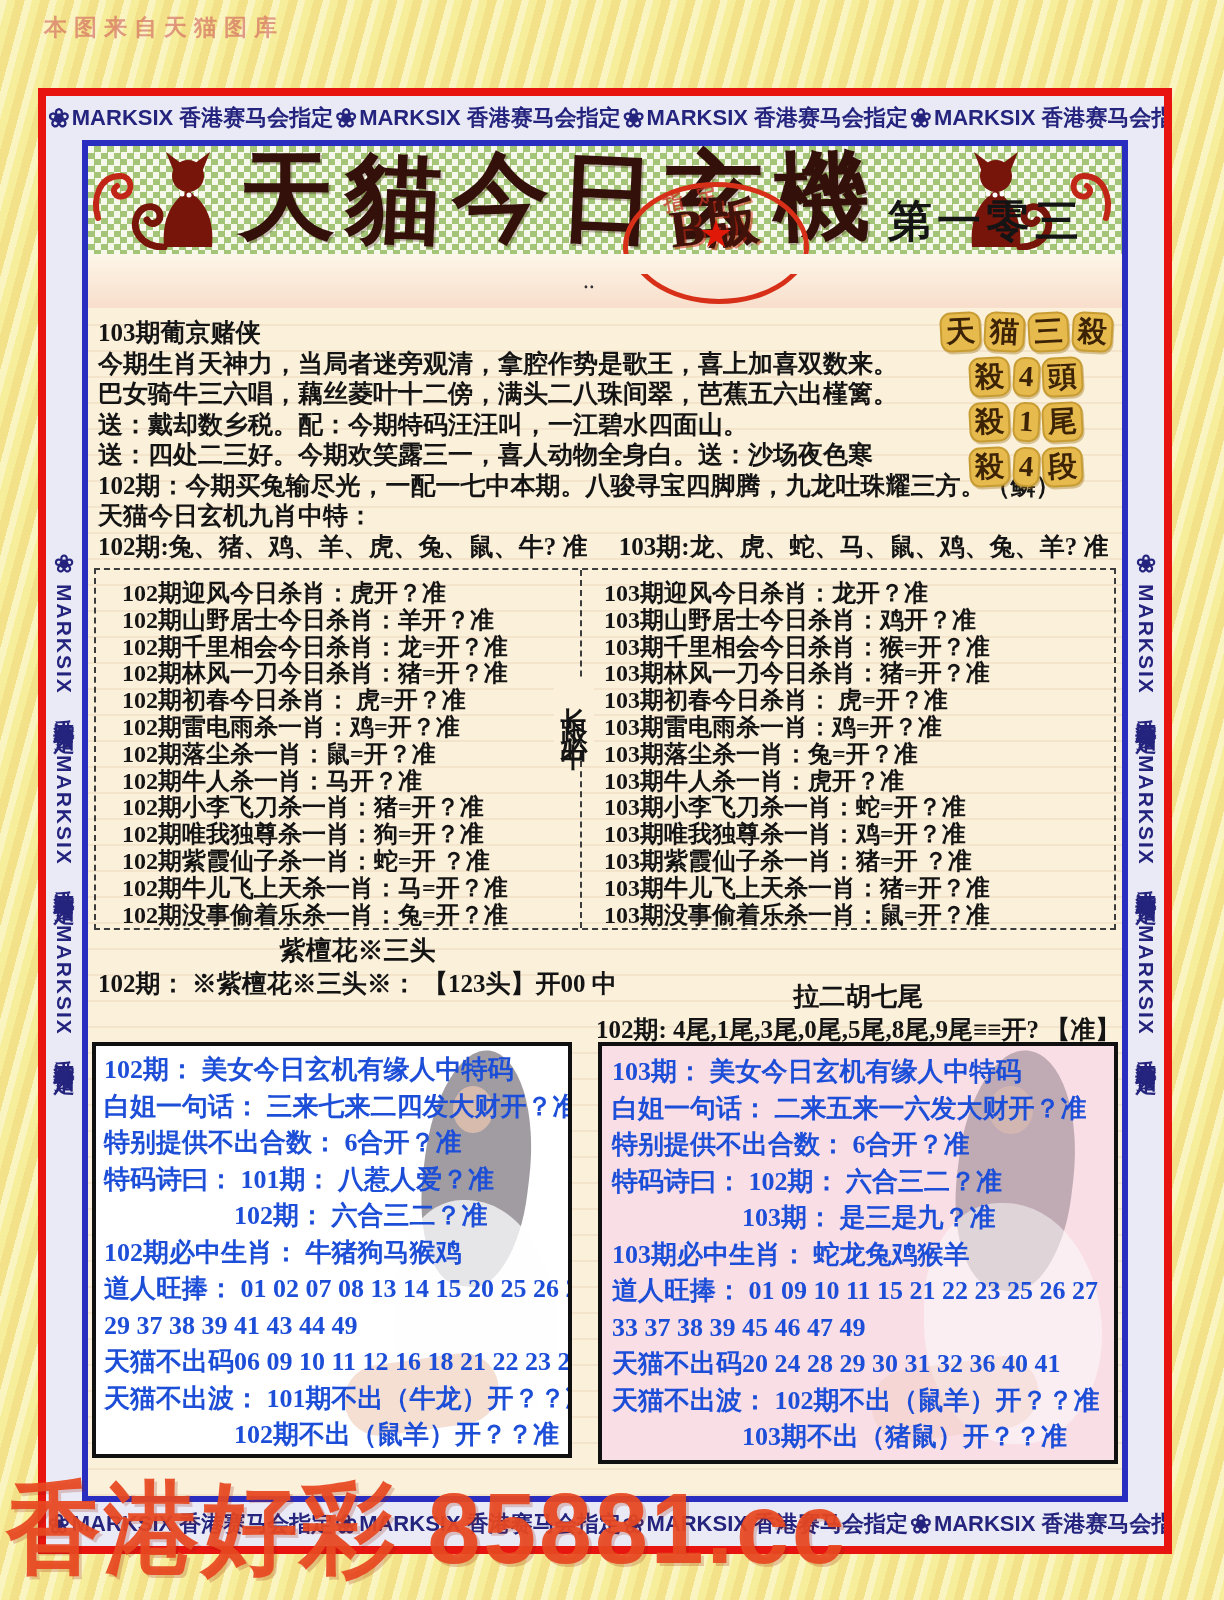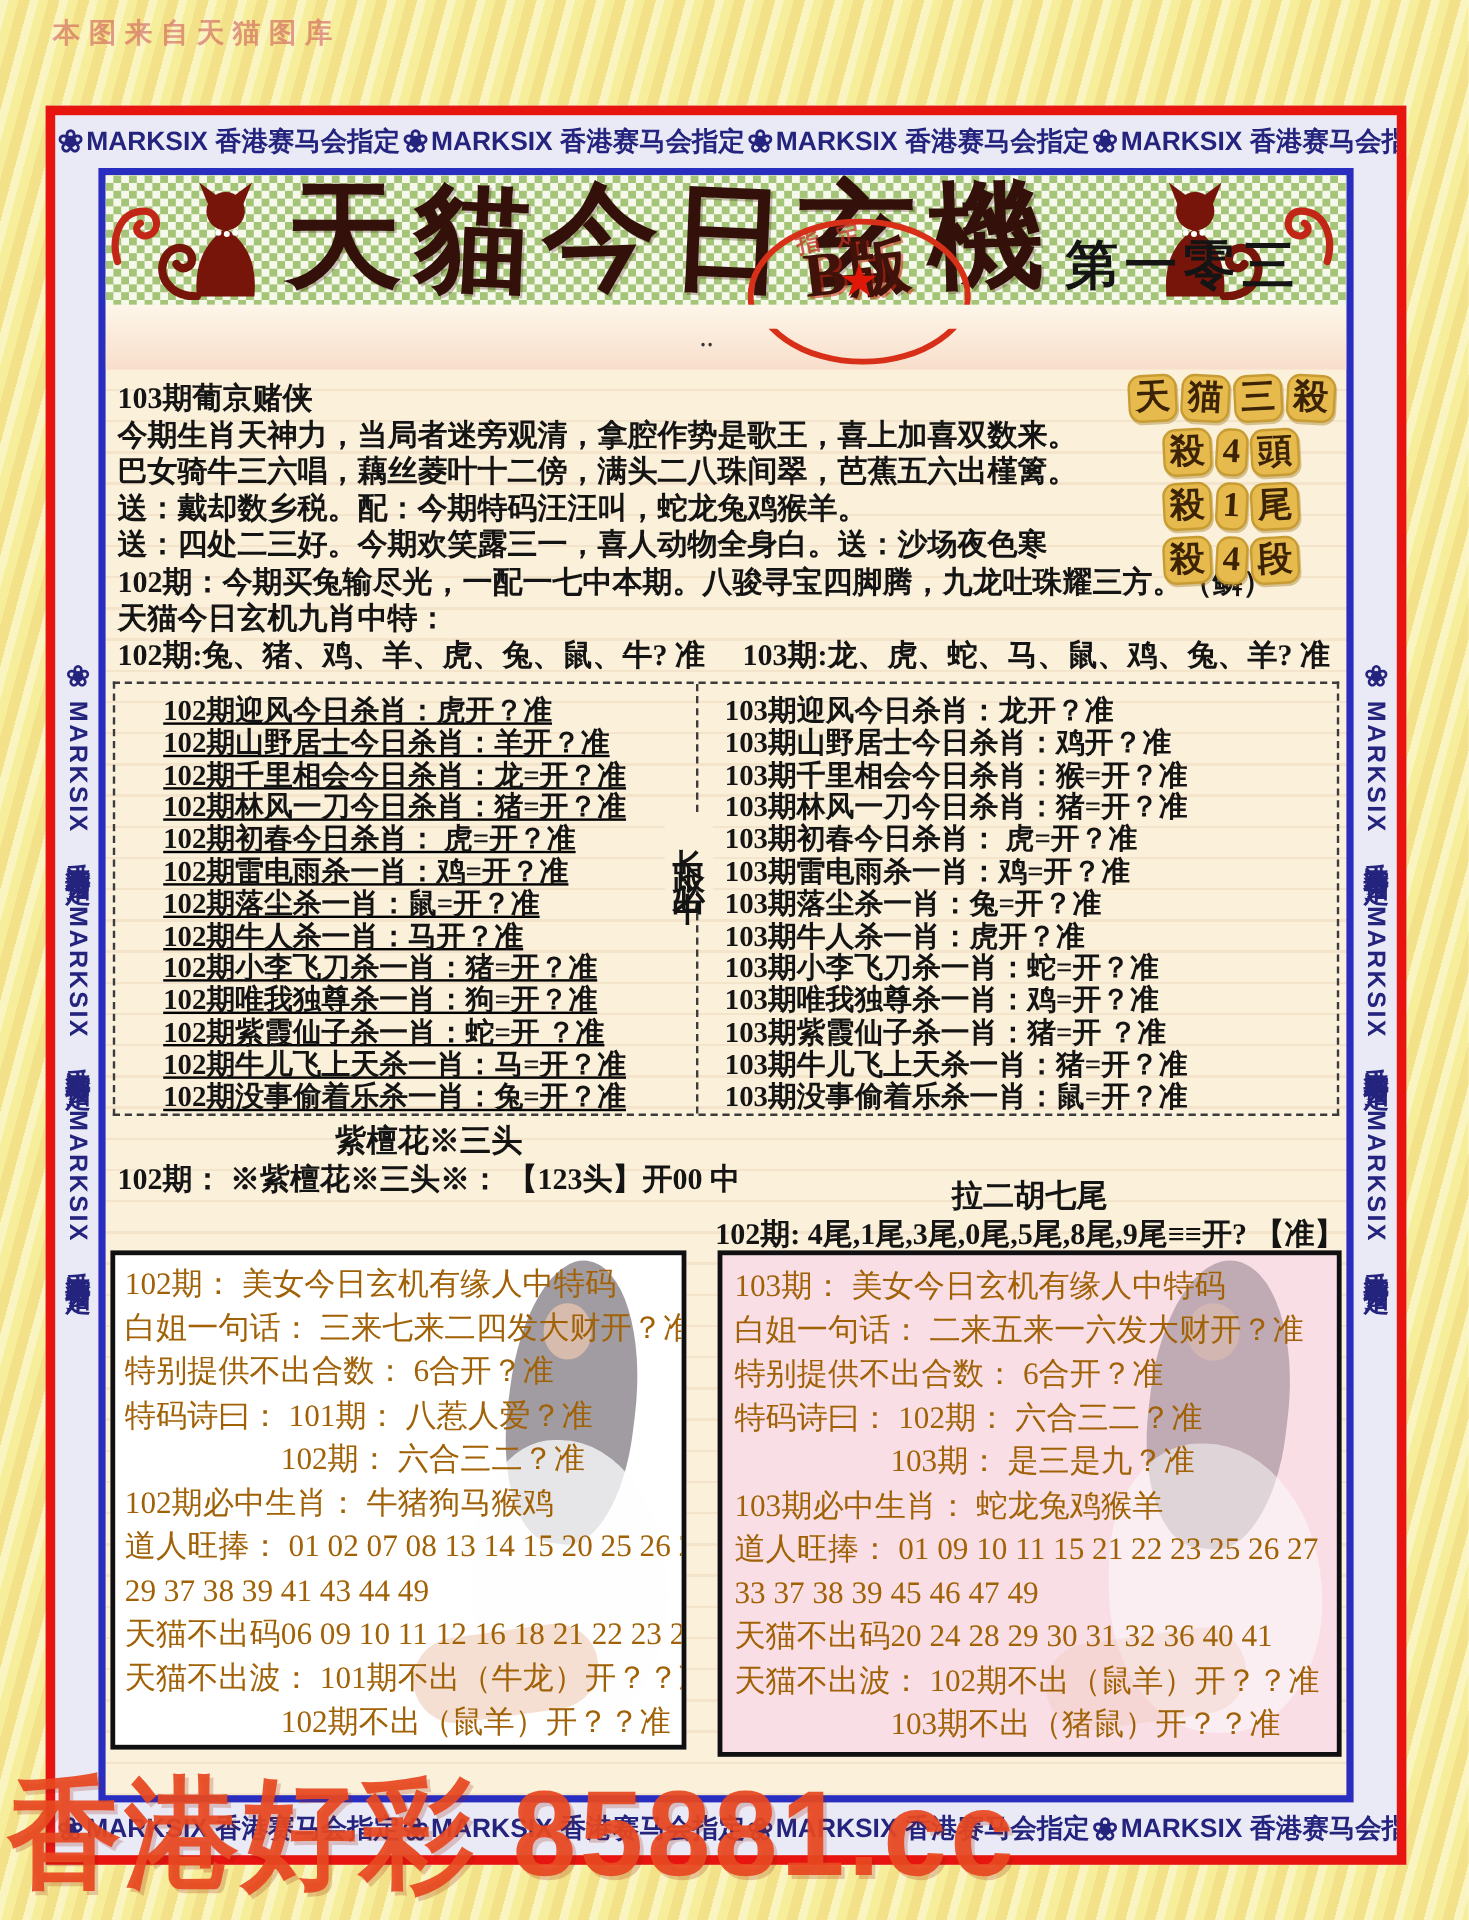--- a/index.html
+++ b/index.html
@@ -73,37 +73,37 @@
   .badge-row .blob:nth-child(2n){ transform:rotate(3deg); }
 
   
   .intro { padding:10px 4px 2px 10px; }
   .intro .iline { font-size:25px; line-height:30.5px; font-weight:600; color:#141414; white-space:pre; }
 
   
   .killbox { position:relative; margin:4px 6px 0 6px; height:362px; border:2px dashed #3c3c3c; }
   .kdivider { position:absolute; left:484px; top:0; bottom:0; border-left:2px dashed #3c3c3c; }
   .kcol { position:absolute; top:10px; }
-  .kcol-102 { left:40px;text-decoration:underline; }
+  .kcol-102 { left:26px; }
   .kcol-103 { left:508px; }
   .krow { font-size:24px; line-height:26.8px; font-weight:600; color:#141414; white-space:pre; }
   .follow { position:absolute; left:458px; top:108px; writing-mode:vertical-rl; font-size:27px; font-weight:700;
     color:#141414; background:#fbf0da; padding:8px 2px; letter-spacing:12px; z-index:2; }
 
   
   .ht { position:relative; height:104px; }
   .heads { position:absolute; left:10px; top:4px; }
   .tails { position:absolute; left:508px; top:4px;margin-top:46px; }
   .ht .htitle { font-size:26px; font-weight:700; color:#141414; line-height:33px;text-align:center; }
   .ht .hrow { font-size:25px; line-height:33px; font-weight:600; color:#141414; white-space:pre; }
 
   
   .boxrow { display:flex; gap:26px; margin:8px 4px 0 4px; }
   .gbox { position:relative; border:4px solid #101010; overflow:hidden;
-    font-size:26px; line-height:36.5px; font-weight:400; color:#a16207; }
+    font-size:26px; line-height:36.5px; font-weight:700; color:#1d4ed8; }
   .box102 { width:480px; height:416px; background:#ffffff; padding:6px 4px 4px 8px; }
   .box103 { flex:1; height:422px; background:#f9dee6; padding:8px 4px 20px 10px; }
   .gbox .brow { position:relative; z-index:2; white-space:pre; }
   .figure { position:absolute; top:4px; right:2px; width:47%; height:97%; z-index:1; pointer-events:none; }
   .fig-hair { position:absolute; right:16%; top:0; width:48%; height:60%; background:#2e2430;
     border-radius:48% 52% 42% 46%; opacity:.45; transform:rotate(7deg); }
   .fig-face { position:absolute; right:33%; top:9%; width:18%; height:12%; background:#eec9b2;
     border-radius:50%; opacity:.7; }
   .fig-dress { position:absolute; right:4%; bottom:2%; width:74%; height:60%; background:#fdfdfd;
     border-radius:42% 55% 45% 50%; opacity:.75; }
@@ -229,21 +229,21 @@
                 <span class="blob">殺</span>
                 <span class="blob">4</span>
                 <span class="blob">段</span>
               </div></div>
         </div>
 
         <div class="intro">
             <div class="iline">103期葡京赌侠</div>
             <div class="iline">今期生肖天神力，当局者迷旁观清，拿腔作势是歌王，喜上加喜双数来。</div>
             <div class="iline">巴女骑牛三六唱，藕丝菱叶十二傍，满头二八珠间翠，芭蕉五六出槿篱。</div>
-            <div class="iline">送：戴却数乡税。配：今期特码汪汪叫，蛇龙兔鸡猴羊。</div>
+            <div class="iline">送：戴却数乡税。配：今期特码汪汪叫，一江碧水四面山。</div>
             <div class="iline">送：四处二三好。今期欢笑露三一，喜人动物全身白。送：沙场夜色寒</div>
             <div class="iline">102期：今期买兔输尽光，一配一七中本期。八骏寻宝四脚腾，九龙吐珠耀三方。（鳞）</div>
             <div class="iline">天猫今日玄机九肖中特：</div>
             <div class="iline">102期:兔、猪、鸡、羊、虎、兔、鼠、牛? 准　 103期:龙、虎、蛇、马、鼠、鸡、兔、羊? 准</div>
           </div>
 
         <div class="killbox">
           <div class="kdivider"></div>
           <div class="follow">长跟必中</div>
           <div class="kcol kcol-102">

